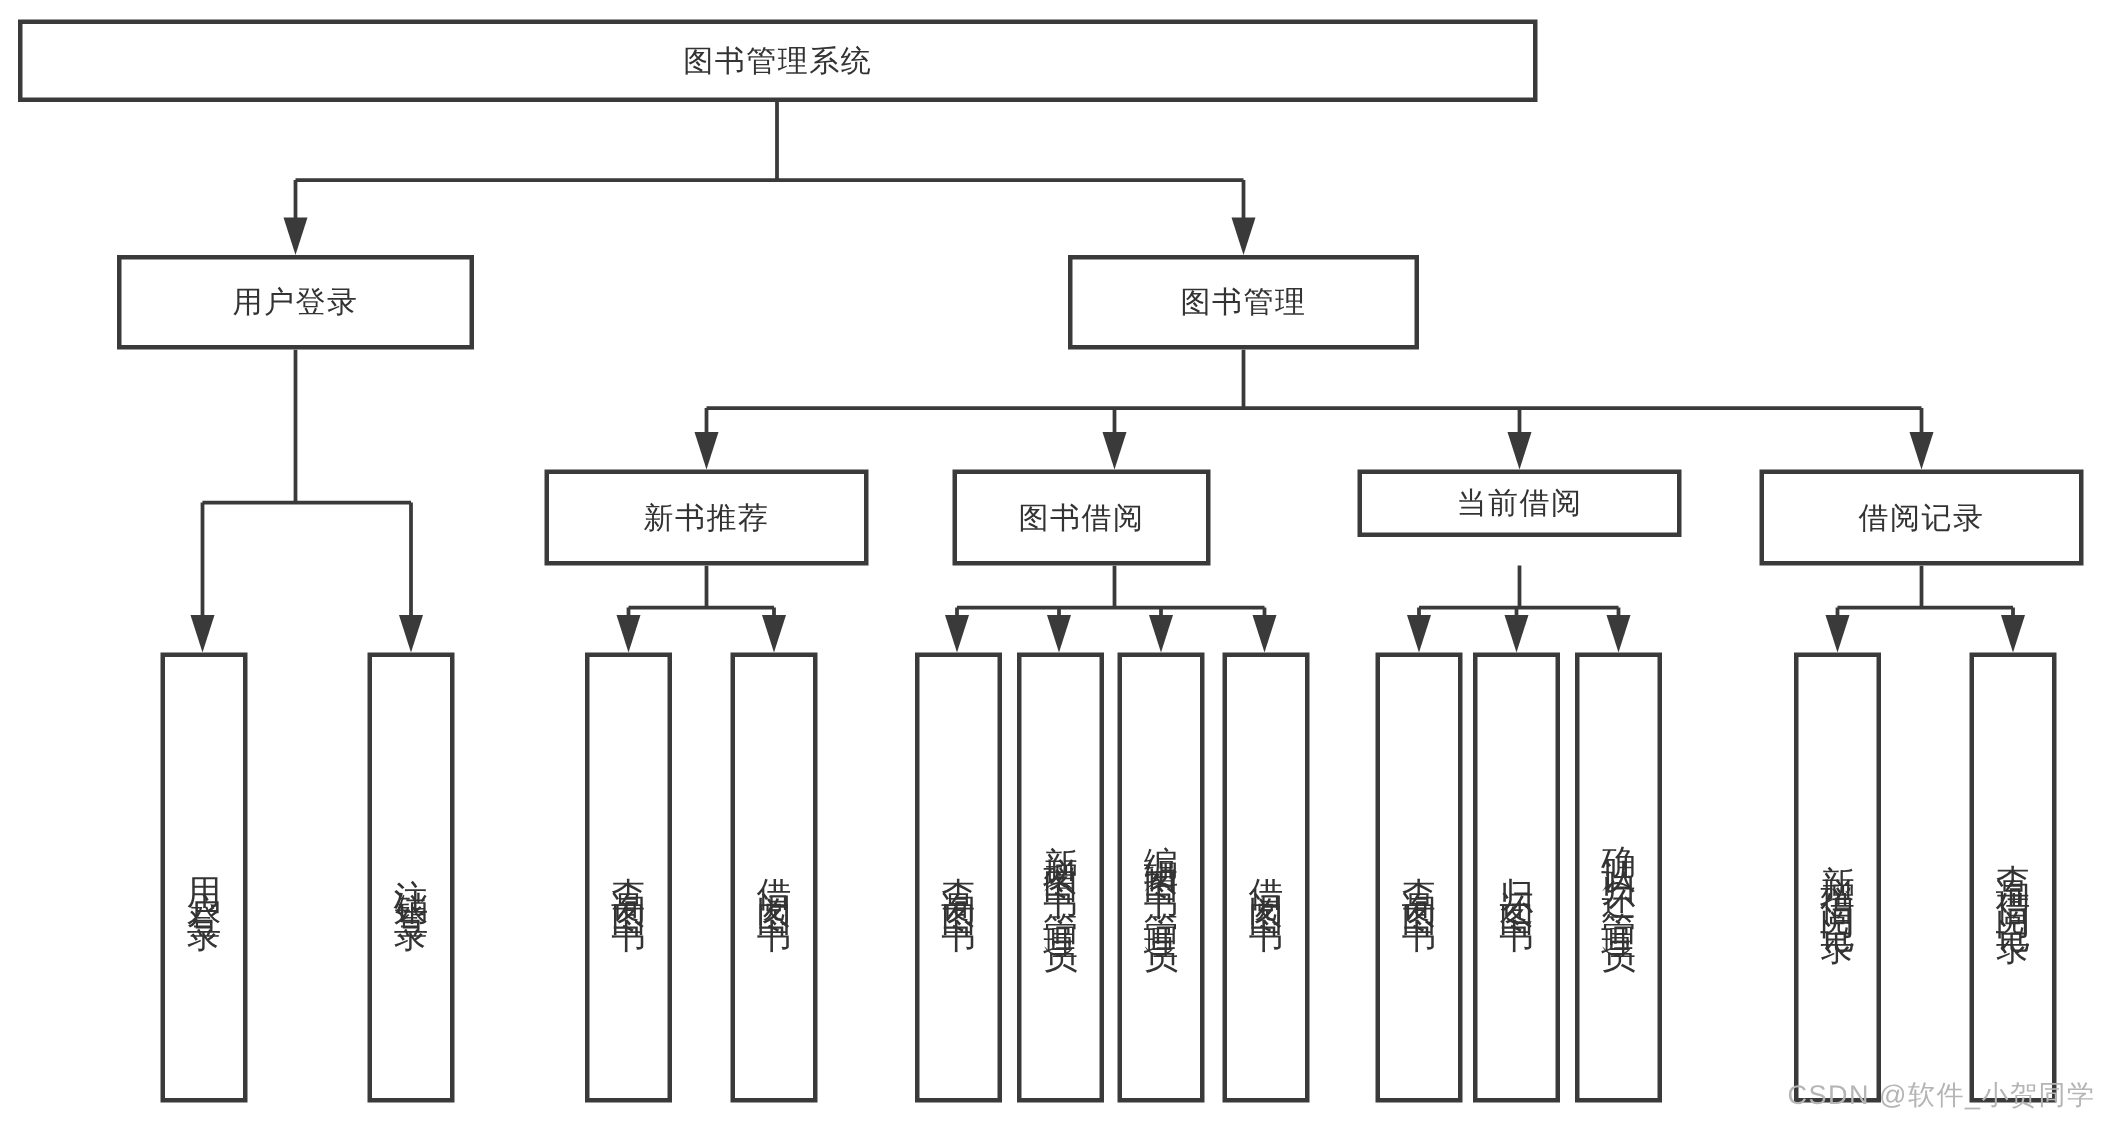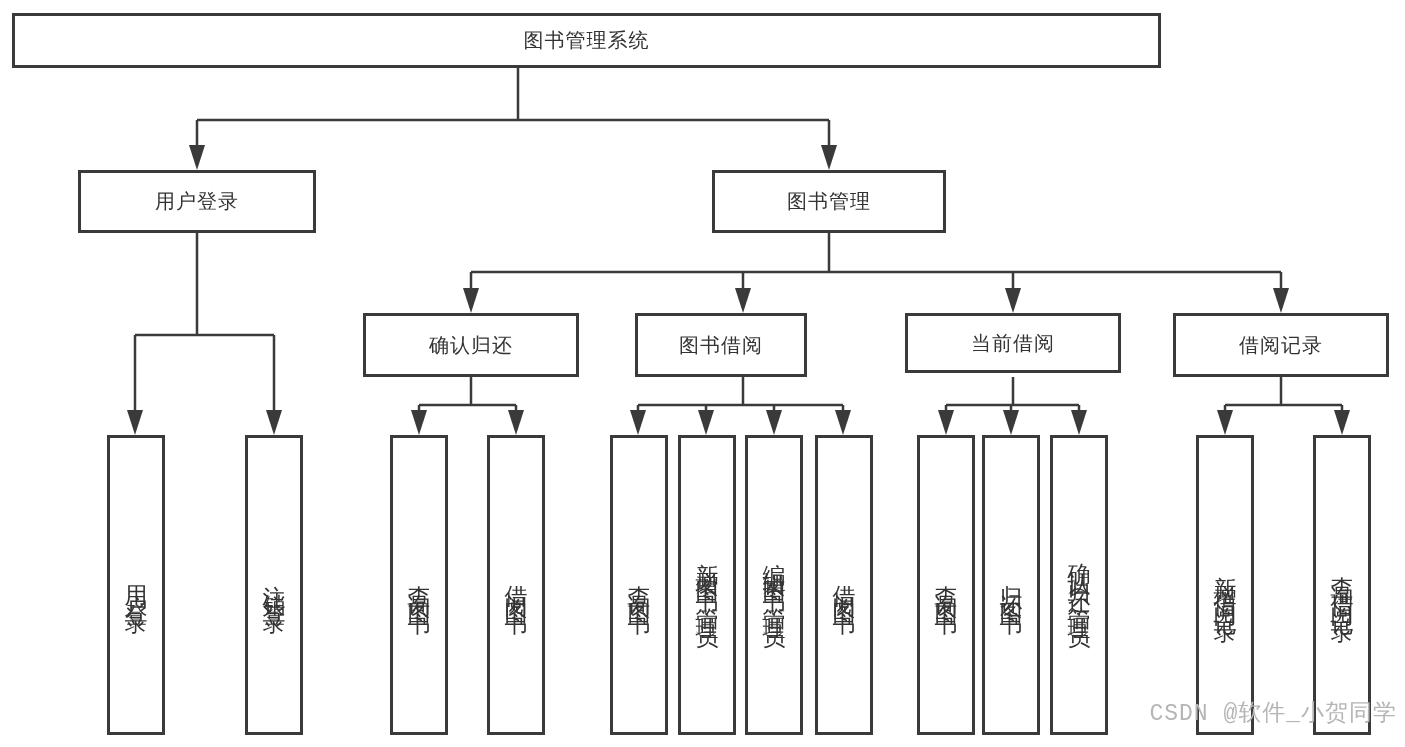--- a/index.html
+++ b/index.html
@@ -54,27 +54,26 @@
     writing-mode: vertical-rl;
     text-orientation: mixed;
     font-size: 23px;
     letter-spacing: 9px;
     color: var(--text);
     line-height: 1;
   }
   .watermark {
     position: absolute;
     right: 8px;
-    bottom: 19px;
-    font-size: 23px;
+    bottom: 5px;
+    font-size: 18px;
     color: var(--watermark);
     letter-spacing: 1px;
     z-index: 5;
     white-space: nowrap;
-    font-family: Liberation Mono, monospace;
   }
 </style>
 </head>
 <body>
 
 <div class="canvas">
 
   <svg class="connectors" viewBox="0 0 1405 747" xmlns="http://www.w3.org/2000/svg">
 
     <path d="M518 68 V120 M197 120 H829 M197 120 V147 M829 120 V147"></path>
@@ -104,38 +103,38 @@
     <path d="M1013 377 V405 M946 405 H1079 M946 405 V412 M1011 405 V412 M1079 405 V412"></path>
     <polygon points="938,410 954,410 946,435"></polygon>
     <polygon points="1003,410 1019,410 1011,435"></polygon>
     <polygon points="1071,410 1087,410 1079,435"></polygon>
 
     <path d="M1281 377 V405 M1225 405 H1342 M1225 405 V412 M1342 405 V412"></path>
     <polygon points="1217,410 1233,410 1225,435"></polygon>
     <polygon points="1334,410 1350,410 1342,435"></polygon>
   </svg>
 
-  <div class="node hbox" style="left:12px; top:13px; width:1149px; height:55px;">
+  <div class="node hbox" style="left:12px; top:13px; width:1013px; height:55px;">
     <span>图书管理系统</span>
   </div>
 
   <div class="node hbox" style="left:78px; top:170px; width:238px; height:63px;">
     <span>用户登录</span>
   </div>
   <div class="node hbox" style="left:712px; top:170px; width:234px; height:63px;text-align:right;">
     <span>图书管理</span>
   </div>
 
   <div class="node hbox" style="left:363px; top:313px; width:216px; height:64px;">
-    <span>确认归还</span>
+    <span>新书推荐</span>
   </div>
   <div class="node hbox" style="left:635px; top:313px; width:172px; height:64px;">
     <span>图书借阅</span>
   </div>
-  <div class="node hbox" style="left:905px; top:313px; width:216px; height:60px;">
+  <div class="node hbox" style="left:905px; top:313px; width:216px; height:45px;">
     <span>当前借阅</span>
   </div>
   <div class="node hbox" style="left:1173px; top:313px; width:216px; height:64px;">
     <span>借阅记录</span>
   </div>
 
   <div class="node vbox" style="left:107px;">
     <span>用户登录</span>
   </div>
   <div class="node vbox" style="left:245px;">

